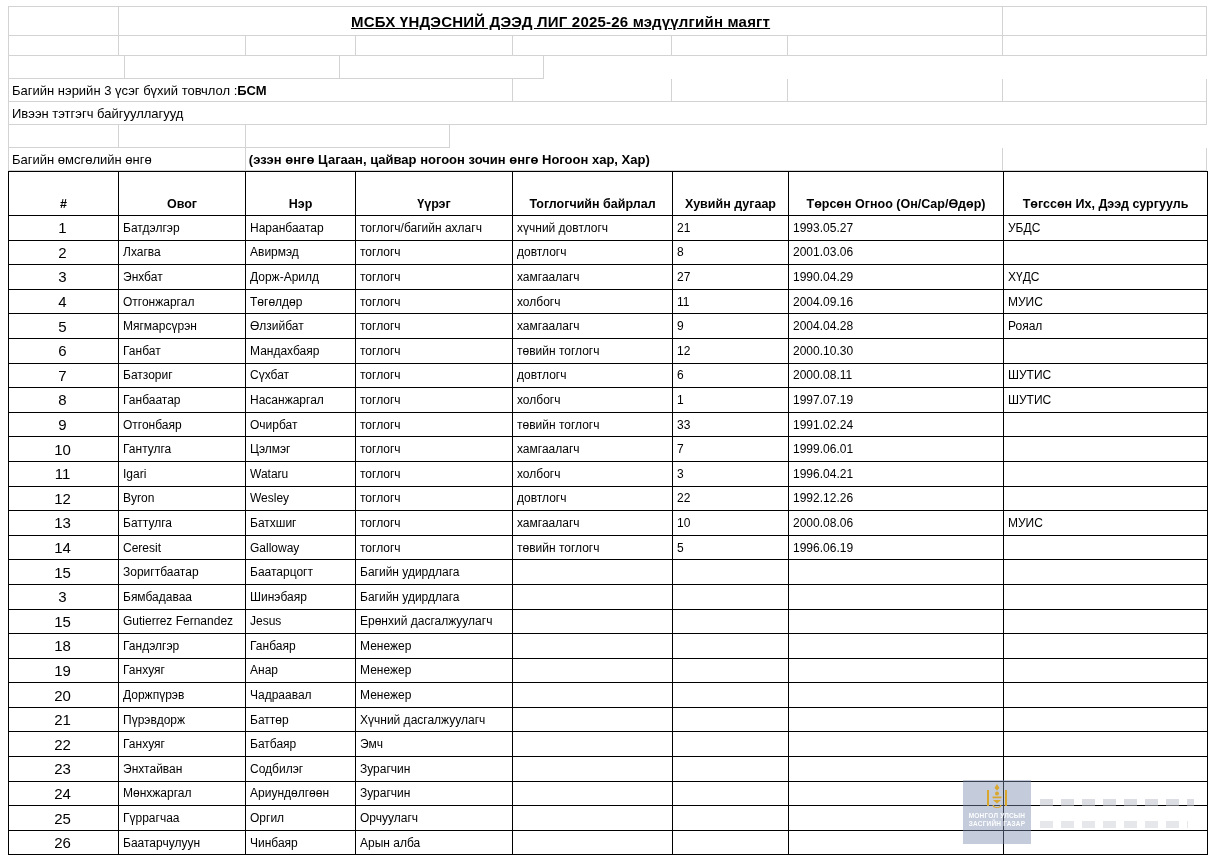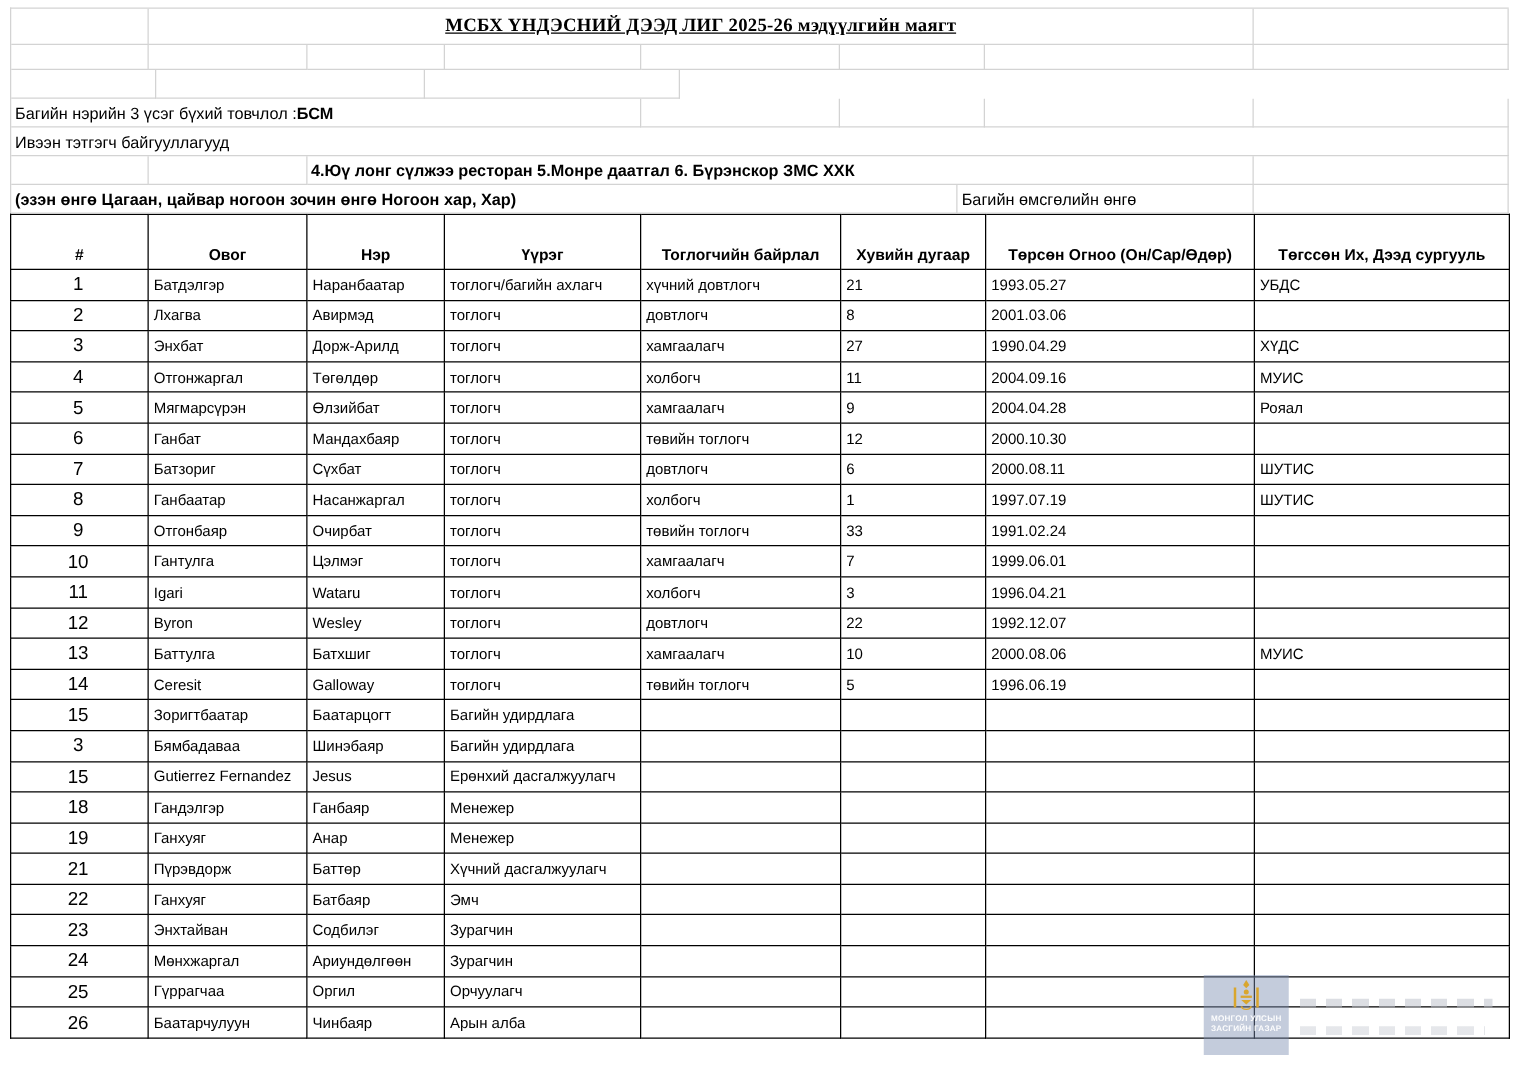--- a/index.html
+++ b/index.html
@@ -15,21 +15,21 @@
   .trow { display: flex; }
   .tcell {
     border-right: 1px solid #d3d3d3; border-bottom: 1px solid #d3d3d3;
     font-size: 13px; white-space: nowrap; overflow: visible;
     display: flex; align-items: center; padding-left: 3px;
   }
   .r1 .tcell { height: 29px; }
   .r2 .tcell { height: 20px; }
   .r3 .tcell, .r4 .tcell, .r5 .tcell, .r6 .tcell, .r7 .tcell { height: 23px; }
   .title-cell { justify-content: center; padding-left: 0; }
-  .title-text { font-weight: bold; font-size: 15px; text-decoration: underline; letter-spacing: .2px; font-family: Liberation Serif, serif; }
+  .title-text { font-weight: bold; font-size: 15px; text-decoration: underline; letter-spacing: .2px; }
   .b { font-weight: bold; }
   .lbl { font-weight: normal; }
 
   
   table.roster { border-collapse: collapse; table-layout: fixed; width: 1199px; }
   table.roster th, table.roster td {
     border: 1px solid #000; overflow: hidden; white-space: nowrap;
   }
   table.roster th {
     font-size: 12.5px; font-weight: bold; text-align: center;
@@ -102,32 +102,29 @@
 
     <div class="trow r5">
       <div class="tcell" style="width:1199px">
         <span class="lbl">Ивээн тэтгэгч байгууллагууд </span>
       </div>
     </div>
 
     <div class="trow r6">
       <div class="tcell" style="width:110px"></div>
       <div class="tcell" style="width:127px"></div>
-      <div class="tcell" style="width:758px">
-        <span class="b">4.Юү лонг сүлжээ ресторан 5.Монре даатгал 6. Бүрэнскор ЗМС ХХК</span>
+      <div class="tcell" style="width:204px"></div>
+    </div>
+
+    <div class="trow r7">
+      <div class="tcell" style="width:237px">
+        <span class="lbl">Багийн өмсгөлийн өнгө</span>
       </div>
-      <div class="tcell" style="width:204px"></div>
-    </div>
-
-    <div class="trow r7">
       <div class="tcell" style="width:758px">
         <span class="b">(эзэн өнгө Цагаан, цайвар ногоон зочин өнгө Ногоон хар, Хар)</span>
-      </div>
-      <div class="tcell" style="width:237px">
-        <span class="lbl">Багийн өмсгөлийн өнгө</span>
       </div>
       <div class="tcell" style="width:204px"></div>
     </div>
   </div>
 
   <table class="roster">
     <colgroup>
       <col style="width:110px">
         <col style="width:127px">
         <col style="width:110px">
@@ -260,21 +257,21 @@
           <td>1996.04.21</td>
           <td></td>
         </tr>
         <tr>
           <td class="num">12</td>
           <td>Byron</td>
           <td>Wesley</td>
           <td>тоглогч</td>
           <td>довтлогч</td>
           <td>22</td>
-          <td>1992.12.07</td>
+          <td>1992.12.26</td>
           <td></td>
         </tr>
         <tr>
           <td class="num">13</td>
           <td>Баттулга</td>
           <td>Батхшиг</td>
           <td>тоглогч</td>
           <td>хамгаалагч</td>
           <td>10</td>
           <td>2000.08.06</td>
@@ -327,20 +324,30 @@
           <td>Менежер</td>
           <td></td>
           <td></td>
           <td></td>
           <td></td>
         </tr>
         <tr>
           <td class="num">19</td>
           <td>Ганхуяг</td>
           <td>Анар</td>
+          <td>Менежер</td>
+          <td></td>
+          <td></td>
+          <td></td>
+          <td></td>
+        </tr>
+        <tr>
+          <td class="num">20</td>
+          <td>Доржпүрэв</td>
+          <td>Чадраавал</td>
           <td>Менежер</td>
           <td></td>
           <td></td>
           <td></td>
           <td></td>
         </tr>
         <tr>
           <td class="num">21</td>
           <td>Пүрэвдорж</td>
           <td>Баттөр</td>

